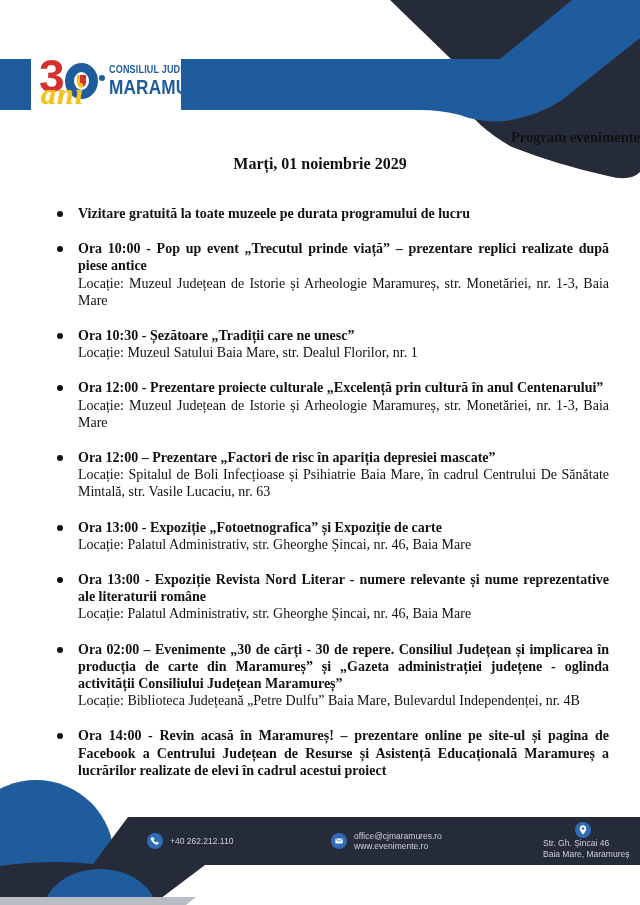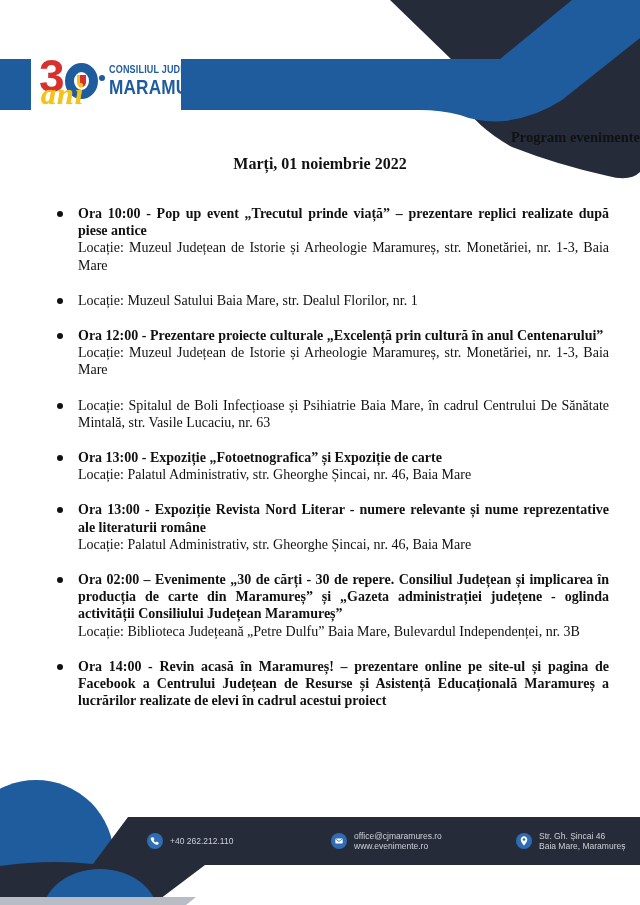--- a/index.html
+++ b/index.html
@@ -45,21 +45,21 @@
   .event-text { flex:1; font-size:14px; line-height:17.2px;
     text-align:justify; text-align-last:left; }
   .event-title { font-weight:bold; }
   .loc b { font-weight:normal; }
   
   .bottom-art { position:absolute; left:0; top:760px; width:640px; height:145px; z-index:5; }
   .footer-items { position:absolute; left:0; top:822px; width:640px; height:38px; z-index:6;
     font-family:"Liberation Sans",sans-serif; color:#cdd0d6; font-size:8.5px; line-height:10.5px; }
   .f-item { position:absolute; display:flex; align-items:center; height:38px; }
   .f-icon { width:16px; height:16px; margin-right:7px; flex:0 0 auto; }
-  .f-phone { left:147px; } .f-mail { left:331px; } .f-pin { left:516px; }
+  .f-phone { left:147px; } .f-mail { left:331px; } .f-pin { left:543px;flex-direction:column; }
 </style>
 </head>
 <body>
 
 <div class="band"></div>
 
 <svg class="corner-art" viewBox="0 0 340 190" aria-hidden="true">
   <path d="M90,0 L340,0 L340,172 Q330,182 308,176 Q258,165 212,147 Q176,127 161,101 Q152,80 152,60 Z" fill="#262b3a"></path>
   <path d="M0,59 L200,59 L272,0 L340,0 L340,38 L262,100 Q236,117 205,121 Q180,123 160,115 Q140,110 120,110 L0,110 Z" fill="#1f5c9e"></path>
 </svg>
@@ -72,46 +72,55 @@
     <span class="logo-dot"></span>
     <span class="logo-ani">ani</span>
   </div>
   <div class="logo-text">
     <div class="l1">CONSILIUL JUDEȚEAN</div>
     <div class="l2">MARAMUREȘ</div>
   </div>
 </div>
 
 <div class="page-title">Program evenimente</div>
-<div class="page-date">Marți, 01 noiembrie 2022</div>
+<div class="page-date">Marți, 01 noiembrie 2029</div>
 
 <div class="content">
+  <div class="event">
+    <span class="bullet"></span>
+    <div class="event-text">
+      <span class="event-title">Vizitare gratuită la toate muzeele pe durata programului de lucru</span>
+      
+    </div>
+  </div>
   <div class="event">
     <span class="bullet"></span>
     <div class="event-text">
       <span class="event-title">Ora 10:00 - Pop up event „Trecutul prinde viață” – prezentare replici realizate după piese antice</span>
       <div class="loc"><b>Locație:</b> <span>Muzeul Județean de Istorie și Arheologie Maramureș, str. Monetăriei, nr. 1-3, Baia Mare</span></div>
     </div>
   </div>
   <div class="event">
     <span class="bullet"></span>
     <div class="event-text">
+      <span class="event-title">Ora 10:30 - Șezătoare „Tradiții care ne unesc”</span>
       <div class="loc"><b>Locație:</b> <span>Muzeul Satului Baia Mare, str. Dealul Florilor, nr. 1</span></div>
     </div>
   </div>
   <div class="event">
     <span class="bullet"></span>
     <div class="event-text">
       <span class="event-title">Ora 12:00 -  Prezentare proiecte culturale „Excelență prin cultură în anul Centenarului”</span>
       <div class="loc"><b>Locație:</b> <span>Muzeul Județean de Istorie și Arheologie Maramureș, str. Monetăriei,  nr. 1-3, Baia Mare</span></div>
     </div>
   </div>
   <div class="event">
     <span class="bullet"></span>
     <div class="event-text">
+      <span class="event-title">Ora 12:00 – Prezentare „Factori de risc în apariția depresiei mascate”</span>
       <div class="loc"><b>Locație:</b> <span>Spitalul de Boli Infecțioase și Psihiatrie Baia Mare, în cadrul Centrului De Sănătate Mintală, str. Vasile Lucaciu, nr. 63</span></div>
     </div>
   </div>
   <div class="event">
     <span class="bullet"></span>
     <div class="event-text">
       <span class="event-title">Ora 13:00 - Expoziție „Fotoetnografica” și Expoziție de carte</span>
       <div class="loc"><b>Locație:</b> <span>Palatul Administrativ, str. Gheorghe Șincai, nr. 46, Baia Mare</span></div>
     </div>
   </div>
@@ -119,21 +128,21 @@
     <span class="bullet"></span>
     <div class="event-text">
       <span class="event-title">Ora 13:00 - Expoziție Revista Nord Literar - numere relevante și nume reprezentative ale literaturii române</span>
       <div class="loc"><b>Locație:</b> <span>Palatul Administrativ, str. Gheorghe Șincai, nr. 46, Baia Mare</span></div>
     </div>
   </div>
   <div class="event">
     <span class="bullet"></span>
     <div class="event-text">
       <span class="event-title">Ora 02:00 – Evenimente „30 de cărți - 30 de repere. Consiliul Județean și implicarea în producția de carte din Maramureș” și „Gazeta administrației județene - oglinda activității Consiliului Județean Maramureș”</span>
-      <div class="loc"><b>Locație:</b> <span>Biblioteca Județeană „Petre Dulfu” Baia Mare, Bulevardul Independenței, nr. 3B</span></div>
+      <div class="loc"><b>Locație:</b> <span>Biblioteca Județeană „Petre Dulfu” Baia Mare, Bulevardul Independenței, nr. 4B</span></div>
     </div>
   </div>
   <div class="event">
     <span class="bullet"></span>
     <div class="event-text">
       <span class="event-title">Ora 14:00 - Revin acasă în Maramureș! – prezentare online pe site-ul și pagina de Facebook a Centrului  Județean de Resurse și Asistență Educațională Maramureș a lucrărilor realizate de elevi în cadrul acestui proiect</span>
       
     </div>
   </div>
 </div>

